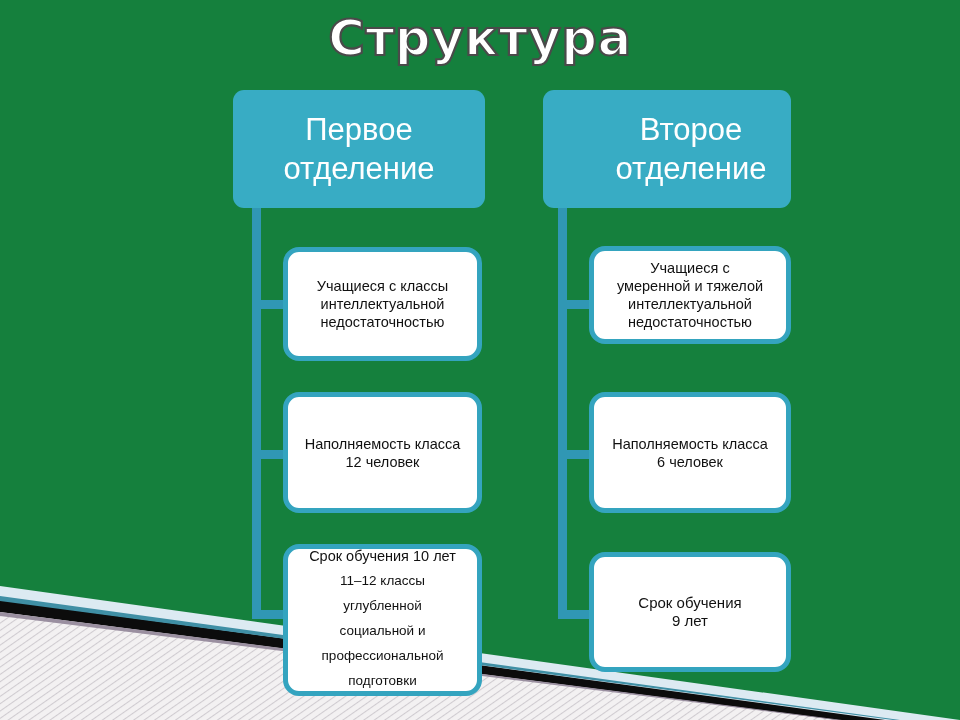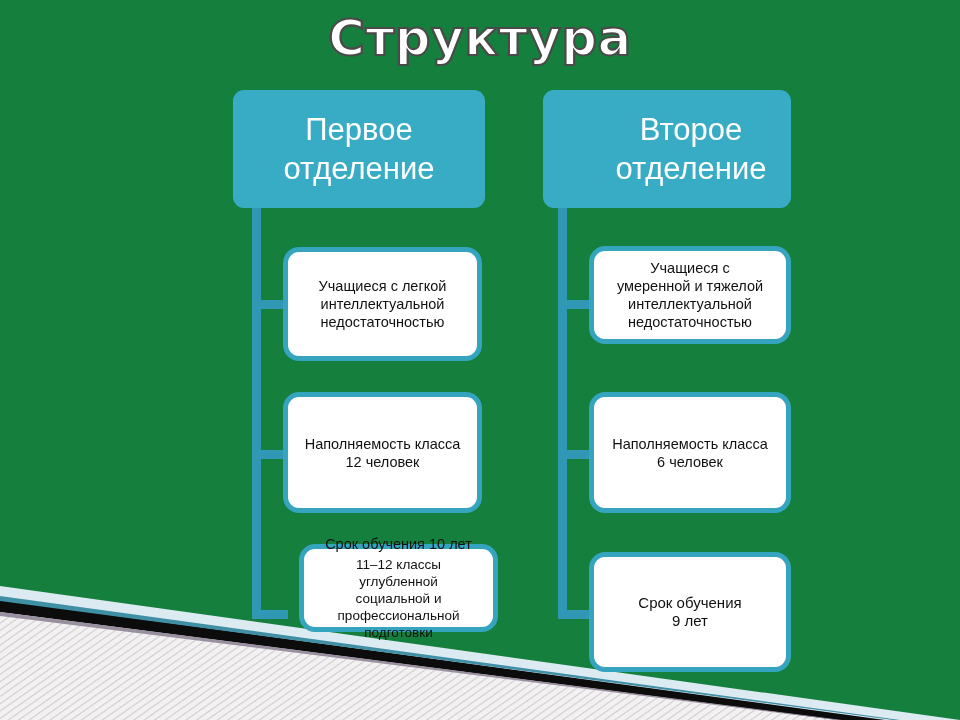--- a/index.html
+++ b/index.html
@@ -96,21 +96,21 @@
     box-sizing: border-box;
     padding: 4px 8px;
   }
   .sub-box .line-main {
     font-size: 14.5px;
     line-height: 18px;
     white-space: pre-line;
   }
   .sub-box .line-sub {
     font-size: 13.5px;
-    line-height: 17px;
+    line-height: 25px;
     white-space: pre-line;
     margin-top: 3px;
   }
   .sub-box.big .line-main {
     font-size: 15px;
     line-height: 18.5px;
   }
 </style>
 </head>
 <body>
@@ -152,31 +152,31 @@
   <div class="conn conn-h" style="left:558px; top:300px; width:36px; height:9px;"></div>
   <div class="conn conn-h" style="left:558px; top:450px; width:36px; height:9px;"></div>
   <div class="conn conn-h" style="left:558px; top:610px; width:36px; height:9px;"></div>
 
   <div class="head-box" style="left:233px; top:90px; width:252px; height:118px;">
     <span style="white-space:pre-line;">Первое
 отделение</span>
   </div>
 
   <div class="sub-box" style="left:283px; top:247px; width:199px; height:114px;">
-    <span class="line-main">Учащиеся с легкой
+    <span class="line-main">Учащиеся с классы
 интеллектуальной
 недостаточностью</span>
   </div>
 
   <div class="sub-box" style="left:283px; top:392px; width:199px; height:121px;">
     <span class="line-main">Наполняемость класса
 12 человек</span>
   </div>
 
-  <div class="sub-box" style="left:299px; top:544px; width:199px; height:88px;">
+  <div class="sub-box" style="left:283px; top:544px; width:199px; height:152px;">
     <span class="line-main">Срок обучения 10 лет</span>
     <span class="line-sub">11–12 классы
 углубленной
 социальной и
 профессиональной
 подготовки</span>
   </div>
 
   <div class="head-box" style="left:543px; top:90px; width:248px; height:118px;">
     <span style="white-space:pre-line;margin-left:48px;">Второе

